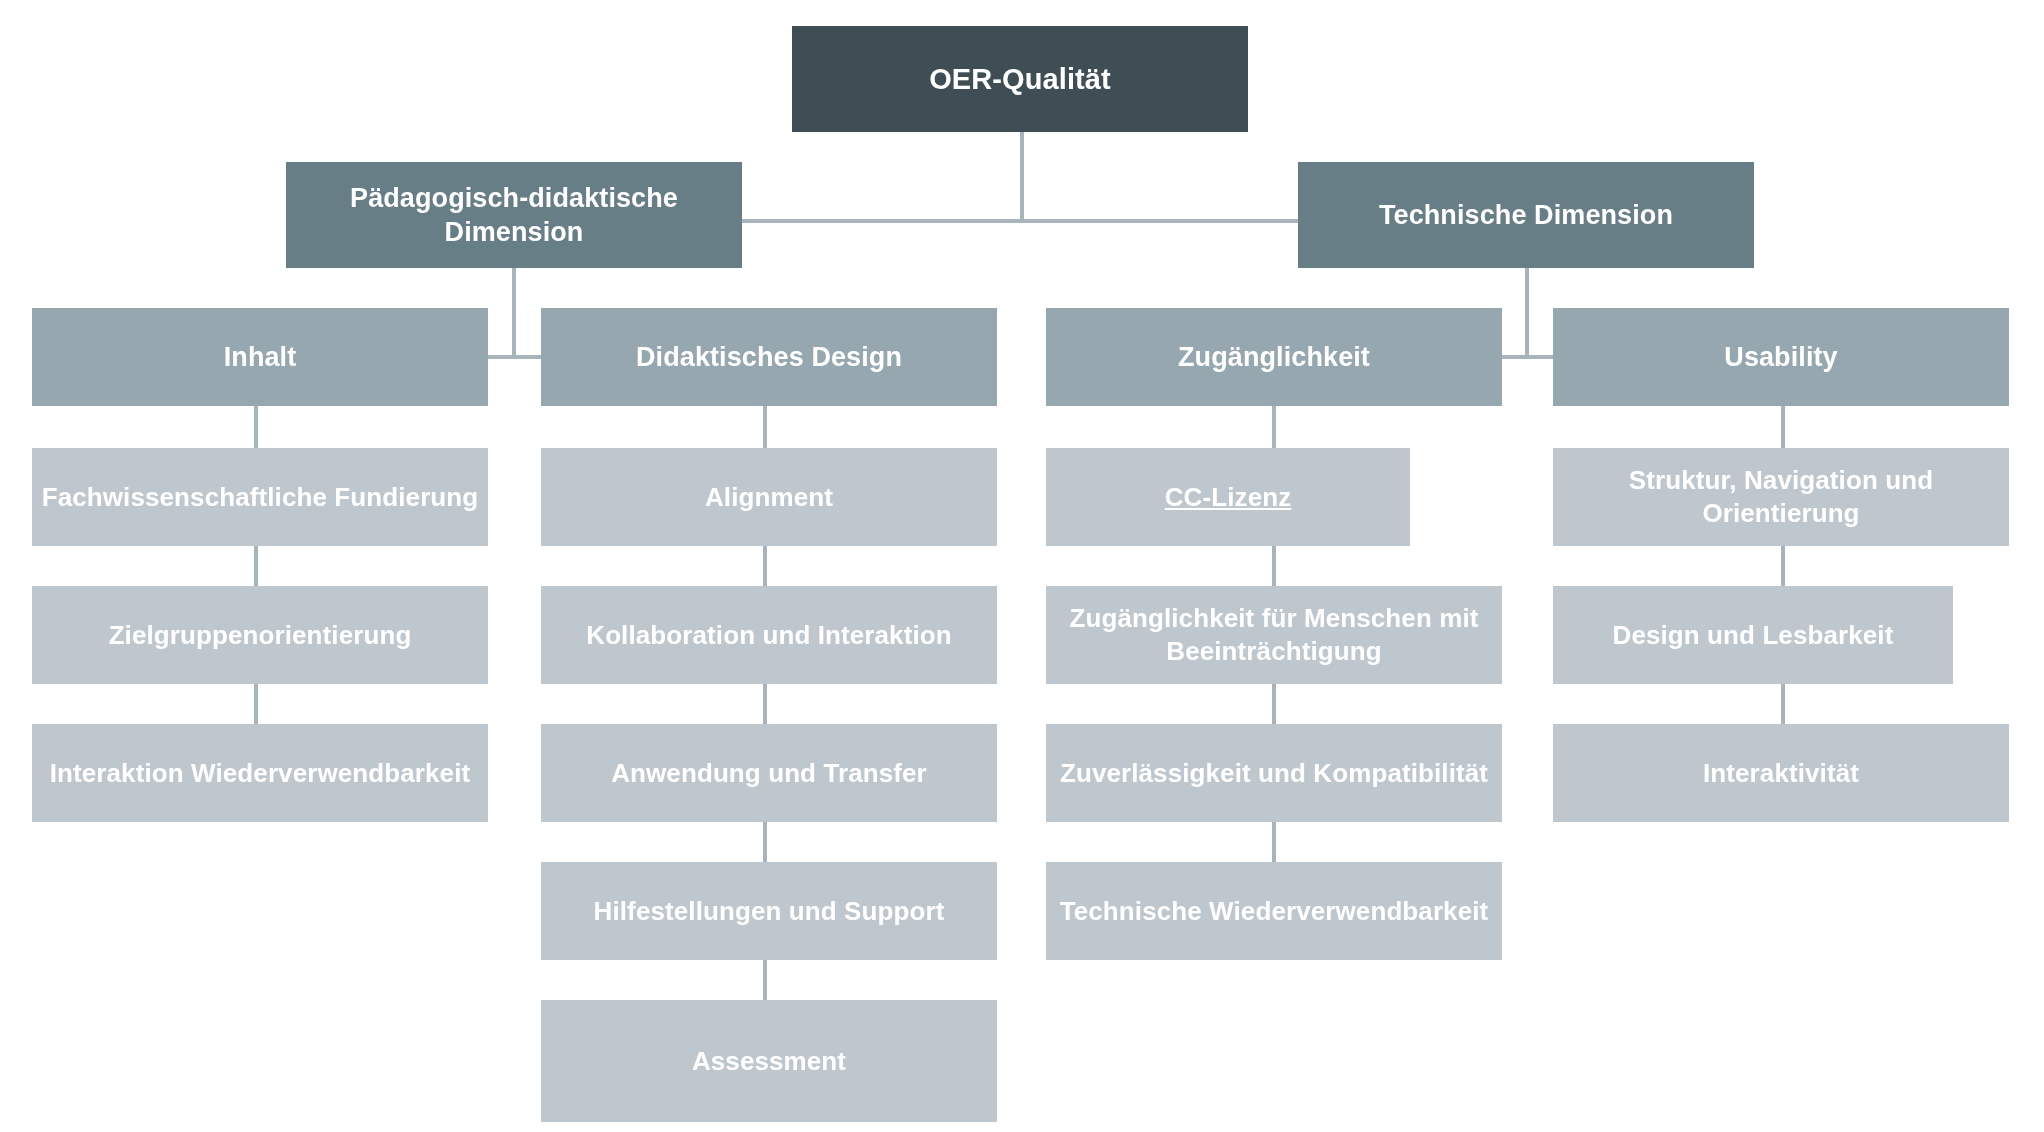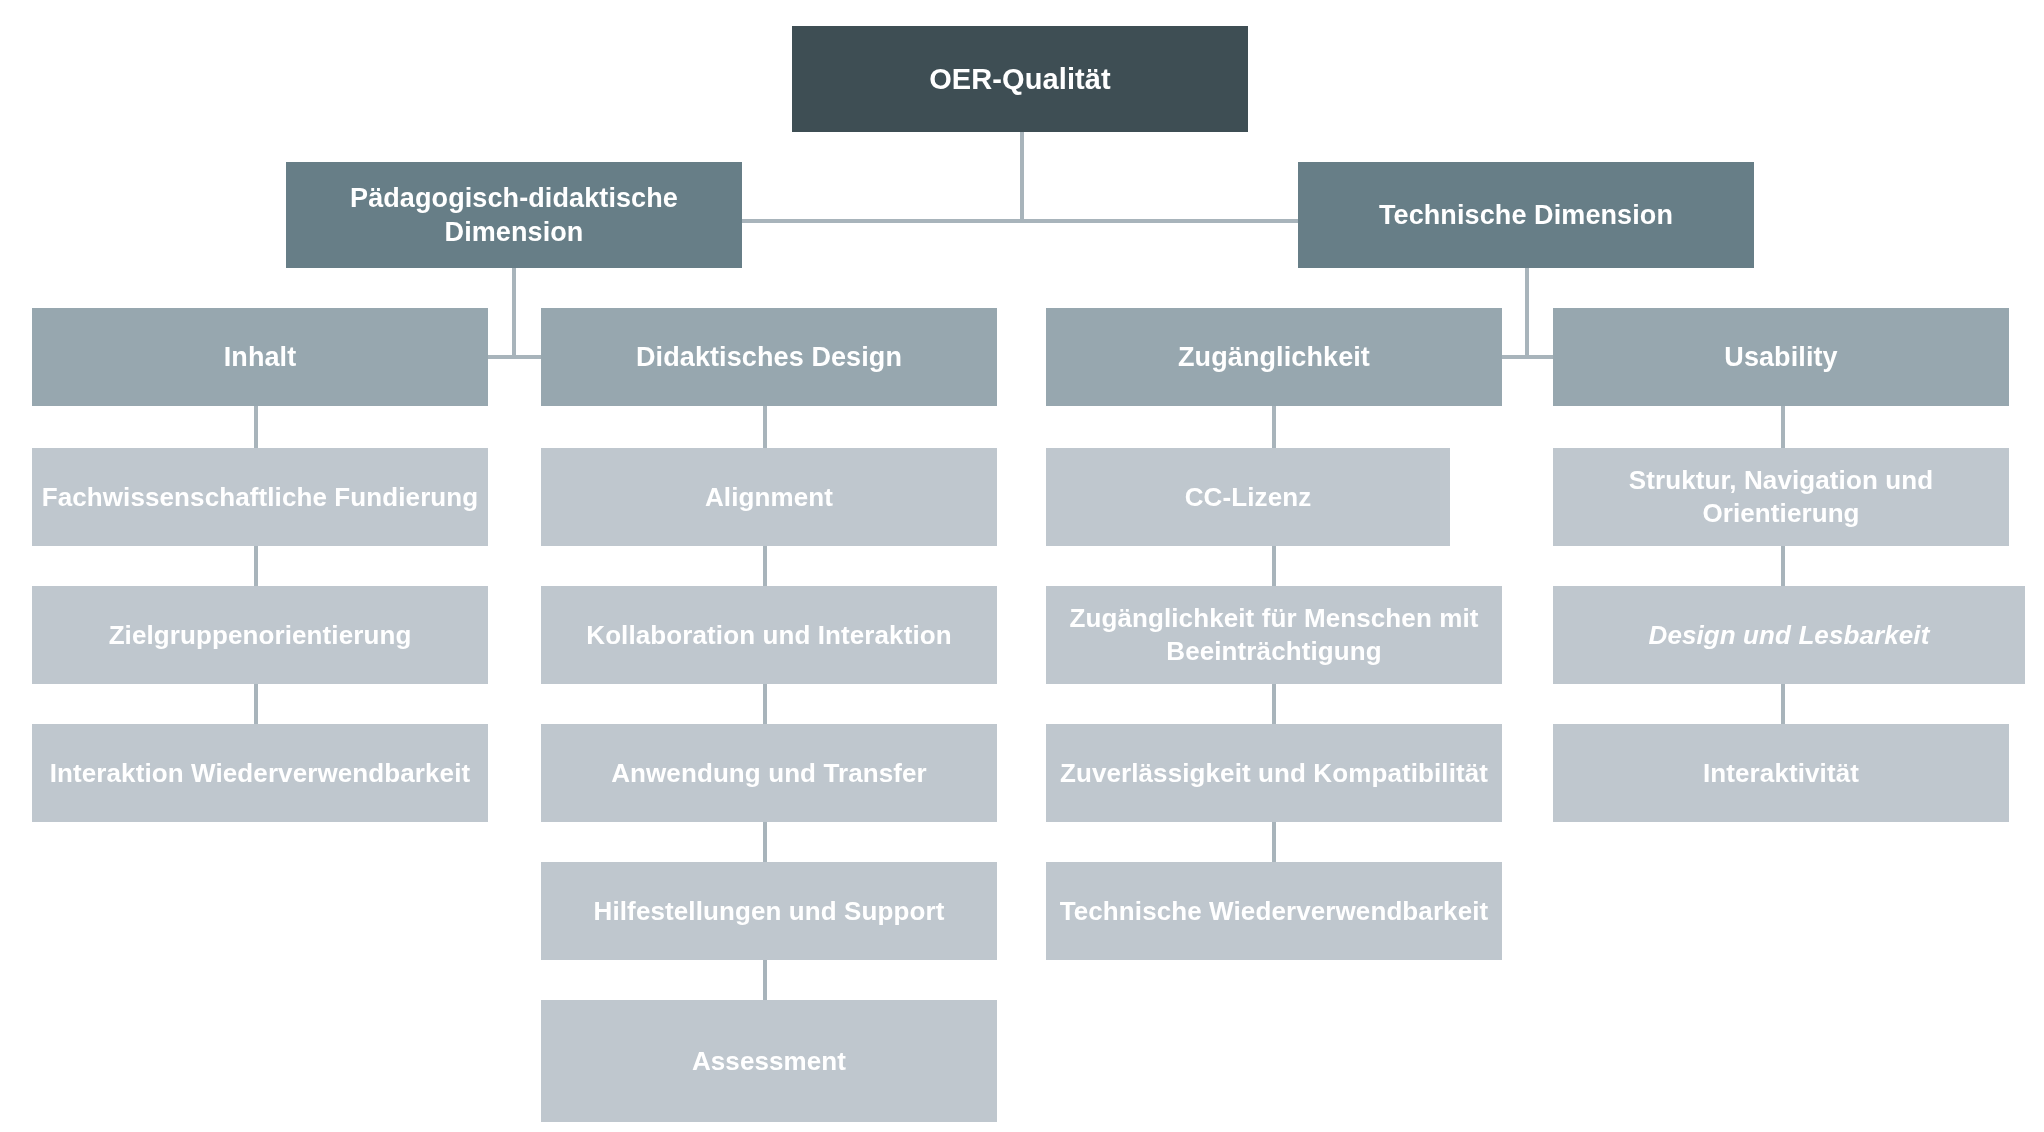--- a/index.html
+++ b/index.html
@@ -98,22 +98,22 @@
   <div class="node lvl4" style="left:32px; top:448px; width:456px; height:98px;">Fachwissenschaftliche Fundierung</div>
   <div class="node lvl4" style="left:32px; top:586px; width:456px; height:98px;">Zielgruppenorientierung</div>
   <div class="node lvl4" style="left:32px; top:724px; width:456px; height:98px;">Interaktion Wiederverwendbarkeit</div>
 
   <div class="node lvl4" style="left:541px; top:448px; width:456px; height:98px;">Alignment</div>
   <div class="node lvl4" style="left:541px; top:586px; width:456px; height:98px;">Kollaboration und Interaktion</div>
   <div class="node lvl4" style="left:541px; top:724px; width:456px; height:98px;">Anwendung und Transfer</div>
   <div class="node lvl4" style="left:541px; top:862px; width:456px; height:98px;">Hilfestellungen und Support</div>
   <div class="node lvl4" style="left:541px; top:1000px; width:456px; height:122px;">Assessment</div>
 
-  <div class="node lvl4" style="left:1046px; top:448px; width:404px; height:98px;">CC-Lizenz</div>
+  <div class="node lvl4" style="left:1046px; top:448px; width:364px; height:98px;text-decoration:underline;">CC-Lizenz</div>
   <div class="node lvl4" style="left:1046px; top:586px; width:456px; height:98px;">Zugänglichkeit für Menschen mit Beeinträchtigung</div>
   <div class="node lvl4" style="left:1046px; top:724px; width:456px; height:98px;">Zuverlässigkeit und Kompatibilität</div>
   <div class="node lvl4" style="left:1046px; top:862px; width:456px; height:98px;">Technische Wiederverwendbarkeit</div>
 
   <div class="node lvl4" style="left:1553px; top:448px; width:456px; height:98px;">Struktur, Navigation und Orientierung</div>
-  <div class="node lvl4" style="left:1553px; top:586px; width:472px; height:98px;font-style:italic;">Design und Lesbarkeit</div>
+  <div class="node lvl4" style="left:1553px; top:586px; width:400px; height:98px;">Design und Lesbarkeit</div>
   <div class="node lvl4" style="left:1553px; top:724px; width:456px; height:98px;">Interaktivität</div>
 
 </div>
 
 </body></html>

